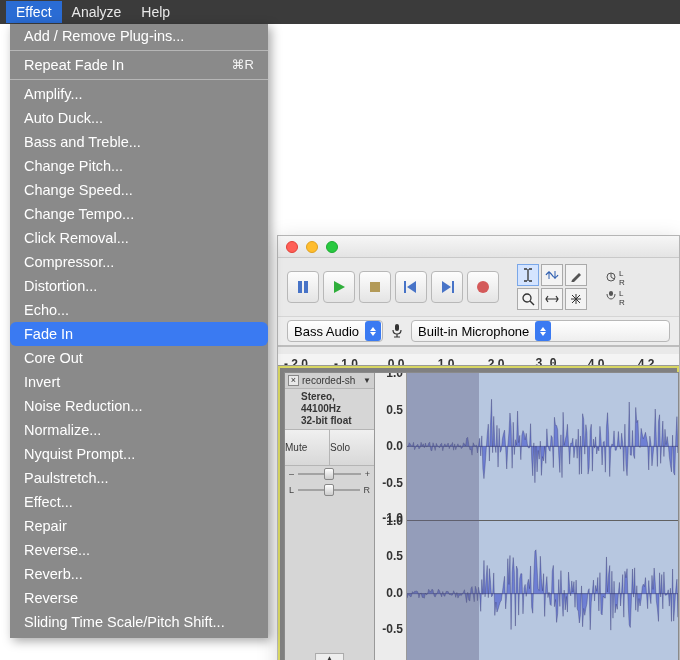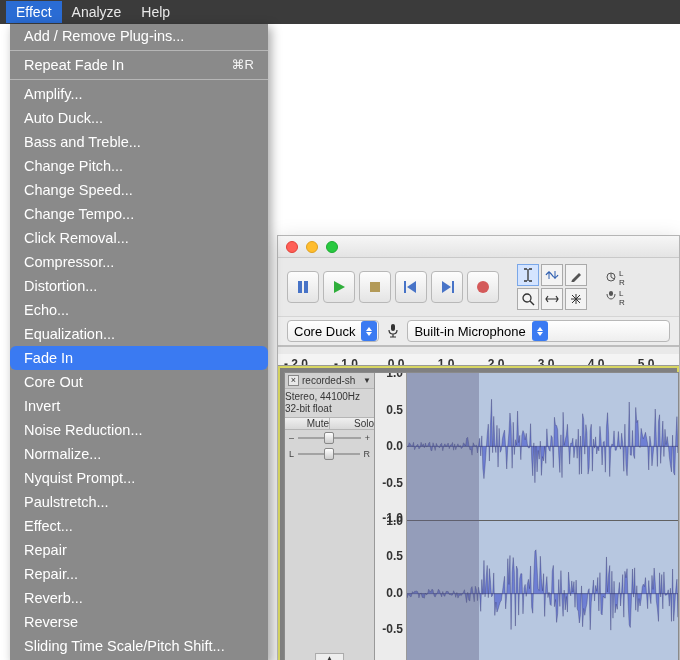--- a/index.html
+++ b/index.html
@@ -88,23 +88,23 @@
     border:2px solid #d8d662; pointer-events:none; }
   .track { position:absolute; top:6px; left:6px; right:0; bottom:10px;
     background:#d6d6d6; border:1px solid #8a8a8a; display:flex; }
   .track-head { width:90px; border-right:1px solid #999; background:#d6d6d6;
     font-size:10px; color:#363636; position:relative; }
   .th-title { display:flex; align-items:center; gap:3px; padding:2px 3px;
     border-bottom:1px solid #b5b5b5; background:#cfcfcf; }
   .th-title .close { width:11px; height:11px; border:1px solid #888; display:flex;
     align-items:center; justify-content:center; font-size:9px; line-height:1; background:#e9e9e9; }
   .th-title .drop { margin-left:auto; font-size:8px; }
-  .th-meta { padding:2px 0; line-height:12px; }
+  .th-meta { padding:2px 16px; line-height:12px;font-weight:bold; }
   .th-btns { display:flex; border-top:1px solid #b5b5b5; border-bottom:1px solid #b5b5b5; }
-  .th-btns div { flex:1; text-align:right; padding:0 0; background:linear-gradient(#f0f0f0,#d8d8d8);
+  .th-btns div { flex:1; text-align:left; padding:12px 0; background:linear-gradient(#f0f0f0,#d8d8d8);
     font-size:10px; border-right:1px solid #b5b5b5; }
   .th-btns div:last-child { border-right:none; }
   .slider-row { padding:3px 4px; display:flex; align-items:center; justify-content:space-between;
     font-size:9px; color:#444; }
   .slider-track { flex:1; height:2px; background:#a3a3a3; margin:0 4px; position:relative; }
   .slider-thumb { position:absolute; top:-5px; left:50%; width:10px; height:12px;
     transform:translateX(-50%); background:linear-gradient(#fff,#ccc); border:1px solid #888; border-radius:2px; }
   .collapse-btn { position:absolute; bottom:2px; left:50%; transform:translateX(-50%);
     border:1px solid #aaa; background:#eee; font-size:8px; padding:0 10px; }
 
@@ -163,23 +163,20 @@
     </div>
     <div class="menu-item">
       <span>Compressor...</span>
     </div>
     <div class="menu-item">
       <span>Distortion...</span>
     </div>
     <div class="menu-item">
       <span>Echo...</span>
     </div>
-    <div class="menu-item">
-      <span>Equalization...</span>
-    </div>
     <div class="menu-item highlight">
       <span>Fade In</span>
     </div>
     <div class="menu-item">
       <span>Core Out</span>
     </div>
     <div class="menu-item">
       <span>Invert</span>
     </div>
     <div class="menu-item">
@@ -194,21 +191,21 @@
     <div class="menu-item">
       <span>Paulstretch...</span>
     </div>
     <div class="menu-item">
       <span>Effect...</span>
     </div>
     <div class="menu-item">
       <span>Repair</span>
     </div>
     <div class="menu-item">
-      <span>Repair...</span>
+      <span>Reverse...</span>
     </div>
     <div class="menu-item">
       <span>Reverb...</span>
     </div>
     <div class="menu-item">
       <span>Reverse</span>
     </div>
     <div class="menu-item">
       <span>Sliding Time Scale/Pitch Shift...</span>
     </div>
@@ -309,21 +306,21 @@
               <path d="M2 6c0 3 2 5 4 5s4-2 4-5" stroke="#555" fill="none"></path>
               <rect x="4" y="3" width="4" height="5" rx="2" fill="#555"></rect>
               <text x="14" y="8" font-size="8" fill="#333">L</text>
               <text x="14" y="17" font-size="8" fill="#333">R</text>
             </svg>
         </div>
       </div>
 
       <div class="device-row">
         <div class="sel-box">
-          <span class="sel-text">Core Duck</span>
+          <span class="sel-text">Bass Audio</span>
             <div class="sel-stepper"></div>
         </div>
         <svg class="mic-ico" viewBox="0 0 16 16">
             <rect x="6" y="1" width="4" height="7" rx="2" fill="#333"></rect>
             <path d="M4 7c0 3 2 4 4 4s4-1 4-4M8 11v3M5 14h6" stroke="#333" fill="none" stroke-width="1.2"></path>
           </svg>
         <div class="sel-box" style="flex:1">
           <span class="sel-text">Built-in Microphone</span>
             <div class="sel-stepper"></div>
         </div>
@@ -354,33 +351,33 @@
         <div class="tick" style="left: 178px;"></div>
         <div class="tick" style="left: 188px;"></div>
         <div class="tick" style="left: 198px;"></div>
         <div class="tick" style="left: 208px;"></div>
         <span style="left: 218px;">2.0</span>
         <div class="tick big" style="left: 218px;"></div>
         <div class="tick" style="left: 228px;"></div>
         <div class="tick" style="left: 238px;"></div>
         <div class="tick" style="left: 248px;"></div>
         <div class="tick" style="left: 258px;"></div>
-        <span style="left: 268px;">3.0</span>
+        <span style="left: 268px; font-family: Liberation Mono, monospace;">3.0</span>
         <div class="tick big" style="left: 268px;"></div>
         <div class="tick" style="left: 278px;"></div>
         <div class="tick" style="left: 288px;"></div>
         <div class="tick" style="left: 298px;"></div>
         <div class="tick" style="left: 308px;"></div>
         <span style="left: 318px;">4.0</span>
         <div class="tick big" style="left: 318px;"></div>
         <div class="tick" style="left: 328px;"></div>
         <div class="tick" style="left: 338px;"></div>
         <div class="tick" style="left: 348px;"></div>
         <div class="tick" style="left: 358px;"></div>
-        <span style="left: 368px;">5.0</span>
+        <span style="left: 368px;">4.2</span>
         <div class="tick big" style="left: 368px;"></div>
         <div class="tick" style="left: 378px;"></div>
         <div class="tick" style="left: 388px;"></div>
         <div class="tick" style="left: 398px;"></div>
       </div>
 
     <div class="tracks">
       <div class="outer-sel"></div>
       <div class="track">
         <div class="track-head">

